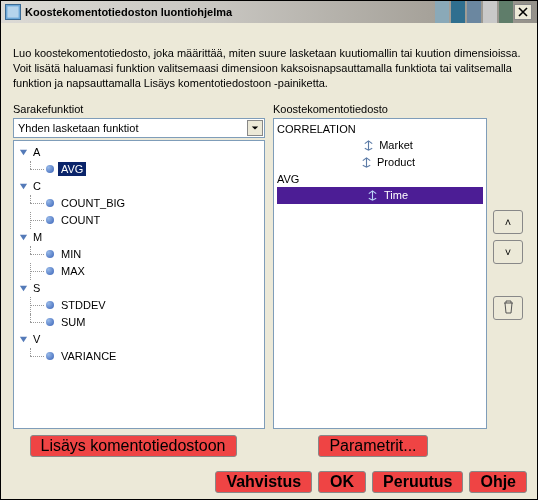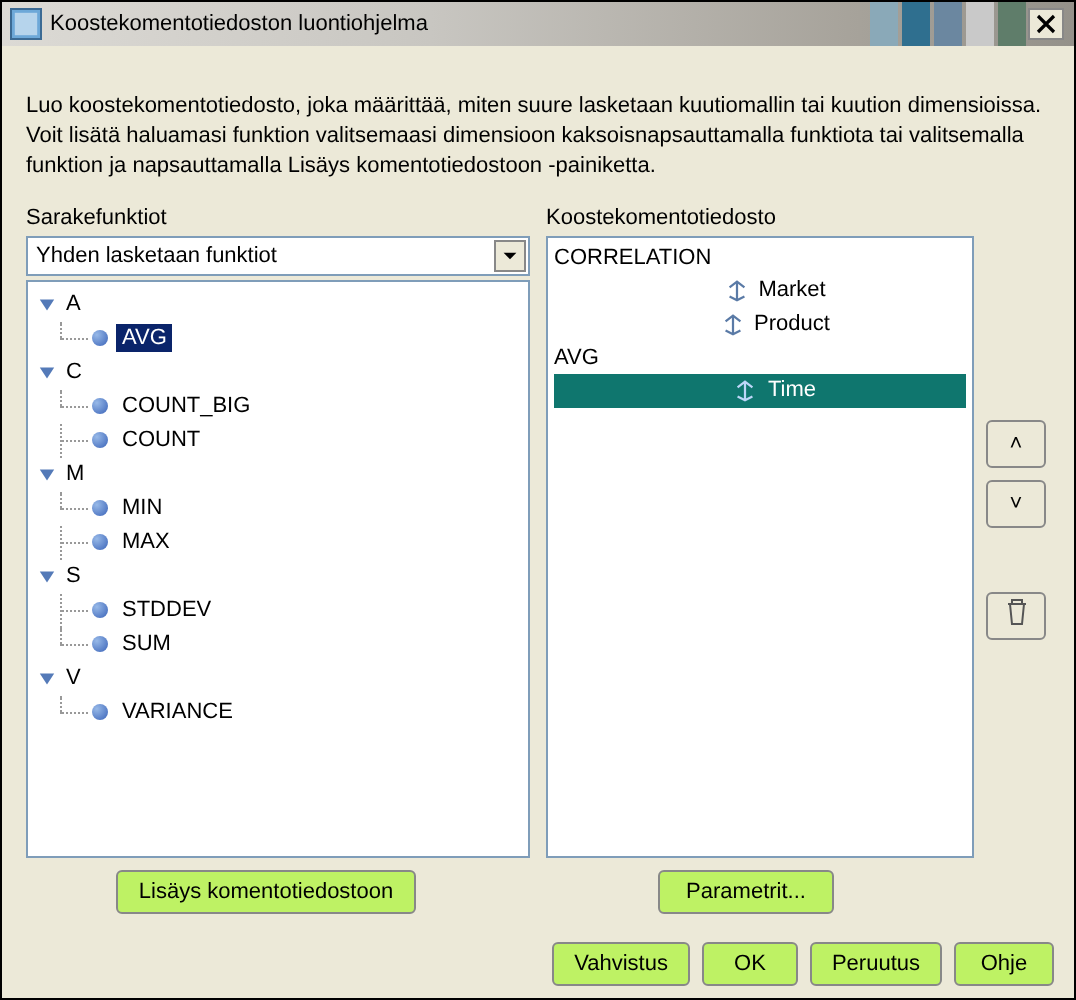--- a/index.html
+++ b/index.html
@@ -19,21 +19,21 @@
     background: #ece9d8;
     display: flex;
     flex-direction: column;
   }
   .titlebar {
     height: 22px;
     background: linear-gradient(to right, #dcdad5 0%, #c8c6c1 40%, #a6a29a 80%, #94918a 100%);
     display: flex;
     align-items: center;
     color: #000;
-    font-weight: normal;
+    font-weight: bold;
     padding-left: 4px;
     position: relative;
   }
   .titlebar .ticon {
     width: 16px; height: 16px;
     background: #6da8d8;
     border: 1px solid #3b6a94;
     margin-right: 4px;
     display: inline-flex;
     align-items: center;
@@ -198,21 +198,21 @@
   }
   .rtree .rrow {
     height: 17px;
     display: flex;
     align-items: center;
     padding-left: 14px;
     gap: 4px;
     justify-content: center;
   }
   .rtree .rrow.sel {
-    background: #0f766e;
+    background: #4c1d95;
     color: #fff;
   }
   .dim-icon {
     width: 14px; height: 14px;
     display: inline-flex;
     align-items: center; justify-content: center;
     flex-shrink: 0;
   }
   .dim-icon svg { width: 13px; height: 13px; }
   .rrow.sel .dim-icon svg path { stroke: #bcd6f8; }
@@ -237,36 +237,36 @@
   }
   .sbtn.trash { margin-top: 26px; }
   .below-row {
     display: flex;
     margin-top: 6px;
   }
   .pbtn {
     min-width: 88px;
     height: 22px;
     padding: 0 10px;
-    background: #bef264;
+    background: #ef4444;
     border: 1px solid #888;
     border-radius: 3px;
     cursor: pointer;
     font-family: inherit;
-    font-size: 11px;
+    font-size: 16px;
   }
   .bottom-row {
     height: 34px;
     display: flex;
     align-items: center;
     justify-content: flex-end;
     gap: 6px;
     padding: 0 10px;
   }
-  .bottom-row .pbtn { min-width: 66px; }
+  .bottom-row .pbtn { min-width: 66px; font-weight: bold; }
   .below-left {
     flex: 1;
     display: flex;
     justify-content: center;
   }
   .below-right {
     flex: 1;
     display: flex;
     justify-content: center;
     padding-right: 32px;

